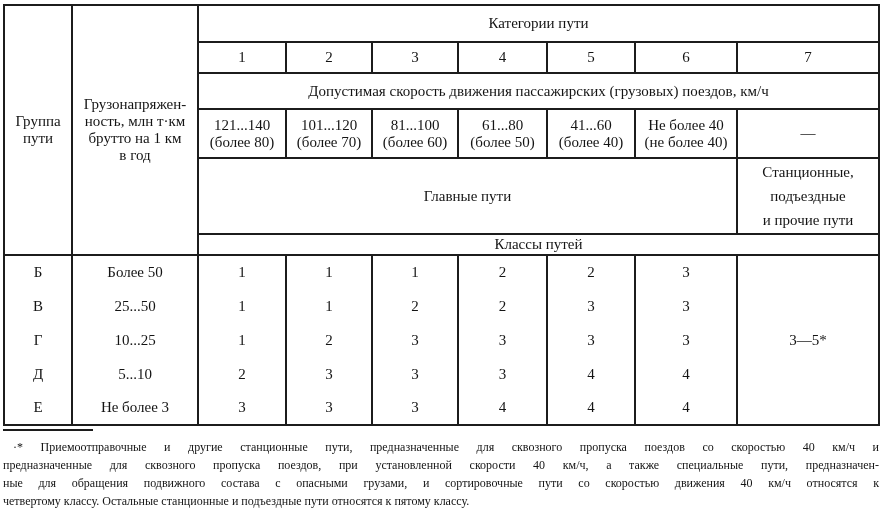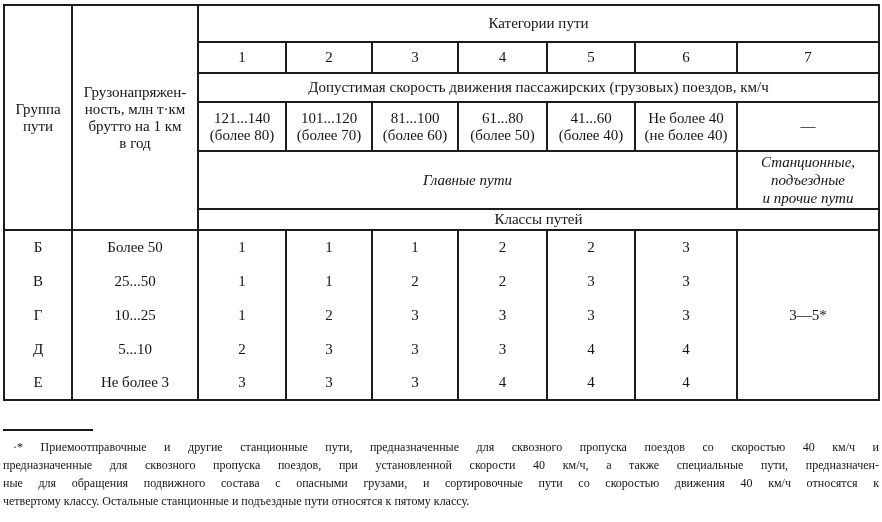--- a/index.html
+++ b/index.html
@@ -28,23 +28,23 @@
     text-align: center;
     vertical-align: middle;
     font-size: 15px;
     line-height: 17px;
     padding: 1px 2px;
     white-space: pre-line;
     overflow: hidden;
   }
   tr.r1 td { height: 37px; margin-left: 24px; }
   tr.r2 td { height: 31px; }
-  tr.r3 td { height: 29px; font-family: Liberation Serif, serif; }
+  tr.r3 td { height: 36px; font-family: Liberation Serif, serif; }
   tr.r4 td { height: 49px; }
-  tr.r5 td { height: 58px; line-height: 18px; font-style: italic; }
+  tr.r5 td { height: 58px; line-height: 24px; }
   tr.r6 td { height: 21px; }
   tr.drow td {
     height: 34px;
     border-top: none;
     border-bottom: none;
   }
   tr.r6 td { border-bottom: 2px solid #1c1c1c; }
   td.station-cell {
     vertical-align: top;
     padding-top: 8px;

